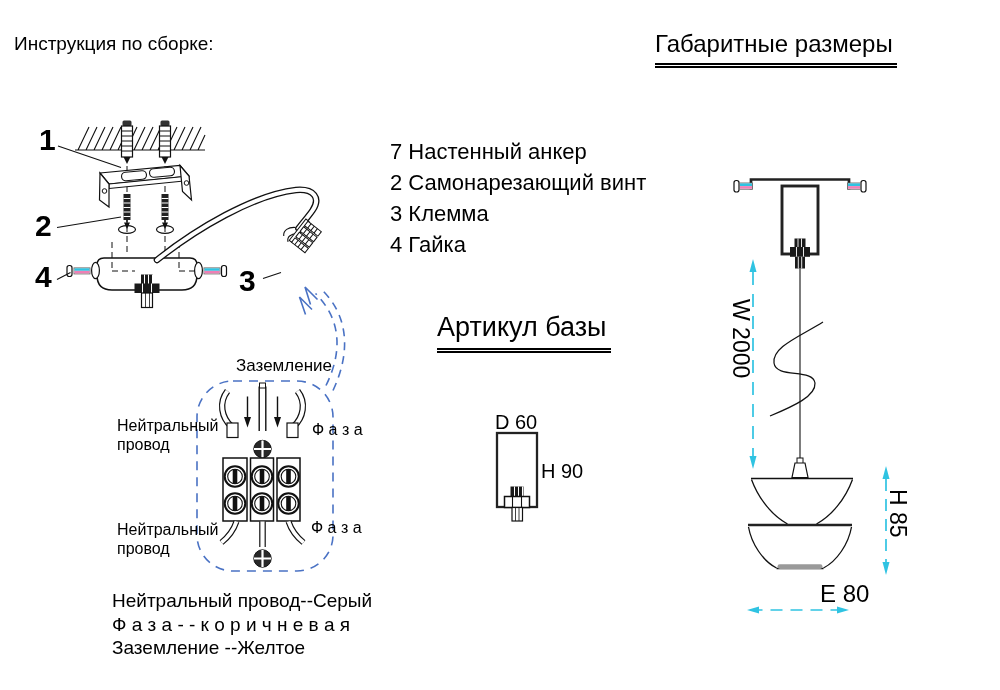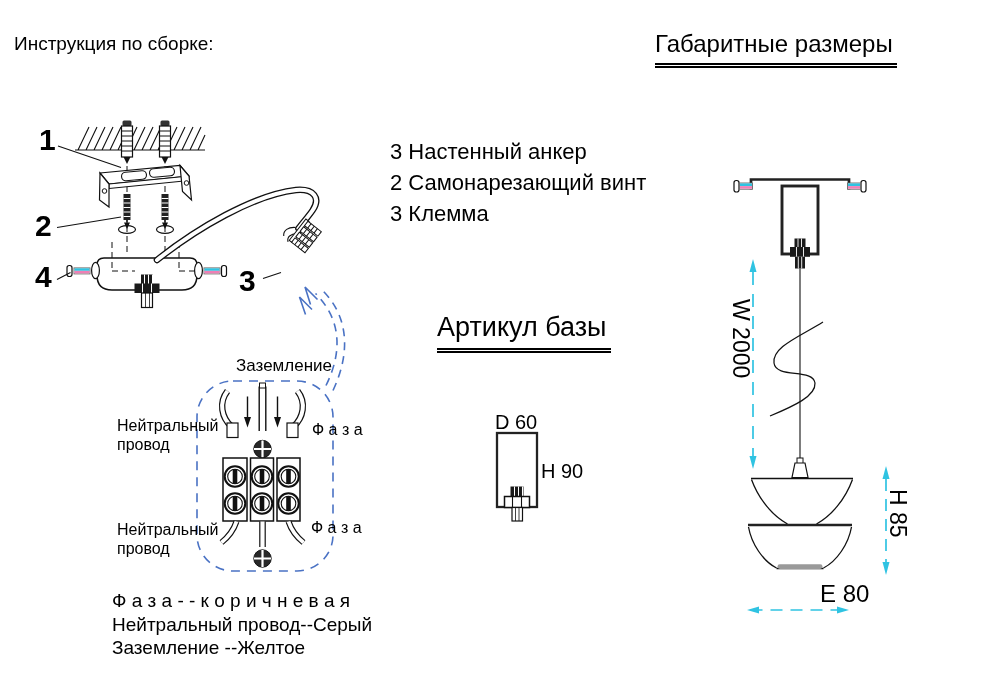--- a/index.html
+++ b/index.html
@@ -243,44 +243,45 @@
 
   <div class="abs h-left" style="left:14px;top:13px;">Инструкция по сборке:</div>
   <div class="abs h-right" style="left:655px;top:10px;">Габаритные размеры</div>
 
   <div class="abs partnum" style="left:39px;top:105px;">1</div>
   <div class="abs partnum" style="left:35px;top:191px;">2</div>
   <div class="abs partnum" style="left:35px;top:242px;">4</div>
   <div class="abs partnum" style="left:239px;top:246px;">3</div>
 
   <div class="abs legend" style="left:390px;top:116px;">
-    <div>3 Настенный анкер</div>
+    <div>7 Настенный анкер</div>
     <div>2 Самонарезающий винт</div>
     <div>3 Клемма</div>
+    <div>4 Гайка</div>
   </div>
 
   <div class="abs h-base" style="left:437px;top:292px;">Артикул базы</div>
   <div class="abs dim" style="left:495px;top:391px;">D 60</div>
   <div class="abs dim" style="left:541px;top:440px;">H 90</div>
 
   <div class="abs glabel" style="left:236px;top:336px;">Заземление</div>
   <div class="abs wlabel" style="left:117px;top:396px;">
     <div>Нейтральный</div>
     <div>провод</div>
   </div>
   <div class="abs wlabel" style="left:117px;top:500px;">
     <div>Нейтральный</div>
     <div>провод</div>
   </div>
   <div class="abs wlabel" style="left:312px;top:400px;">Ф а з а</div>
   <div class="abs wlabel" style="left:311px;top:498px;">Ф а з а</div>
 
   <div class="abs colors" style="left:112px;top:569px;">
+    <div>Нейтральный провод--Серый</div>
     <div>Ф а з а - - к о р и ч н е в а я</div>
-    <div>Нейтральный провод--Серый</div>
     <div>Заземление --Желтое</div>
   </div>
 
   <div class="abs dimv" style="left:727px;top:279px;">W 2000</div>
   <div class="abs dimv" style="left:884px;top:469px;">H 85</div>
   <div class="abs dim" style="left:820px;top:560px;font-size:24px;">E 80</div>
 
 </div>
 
 </body></html>

